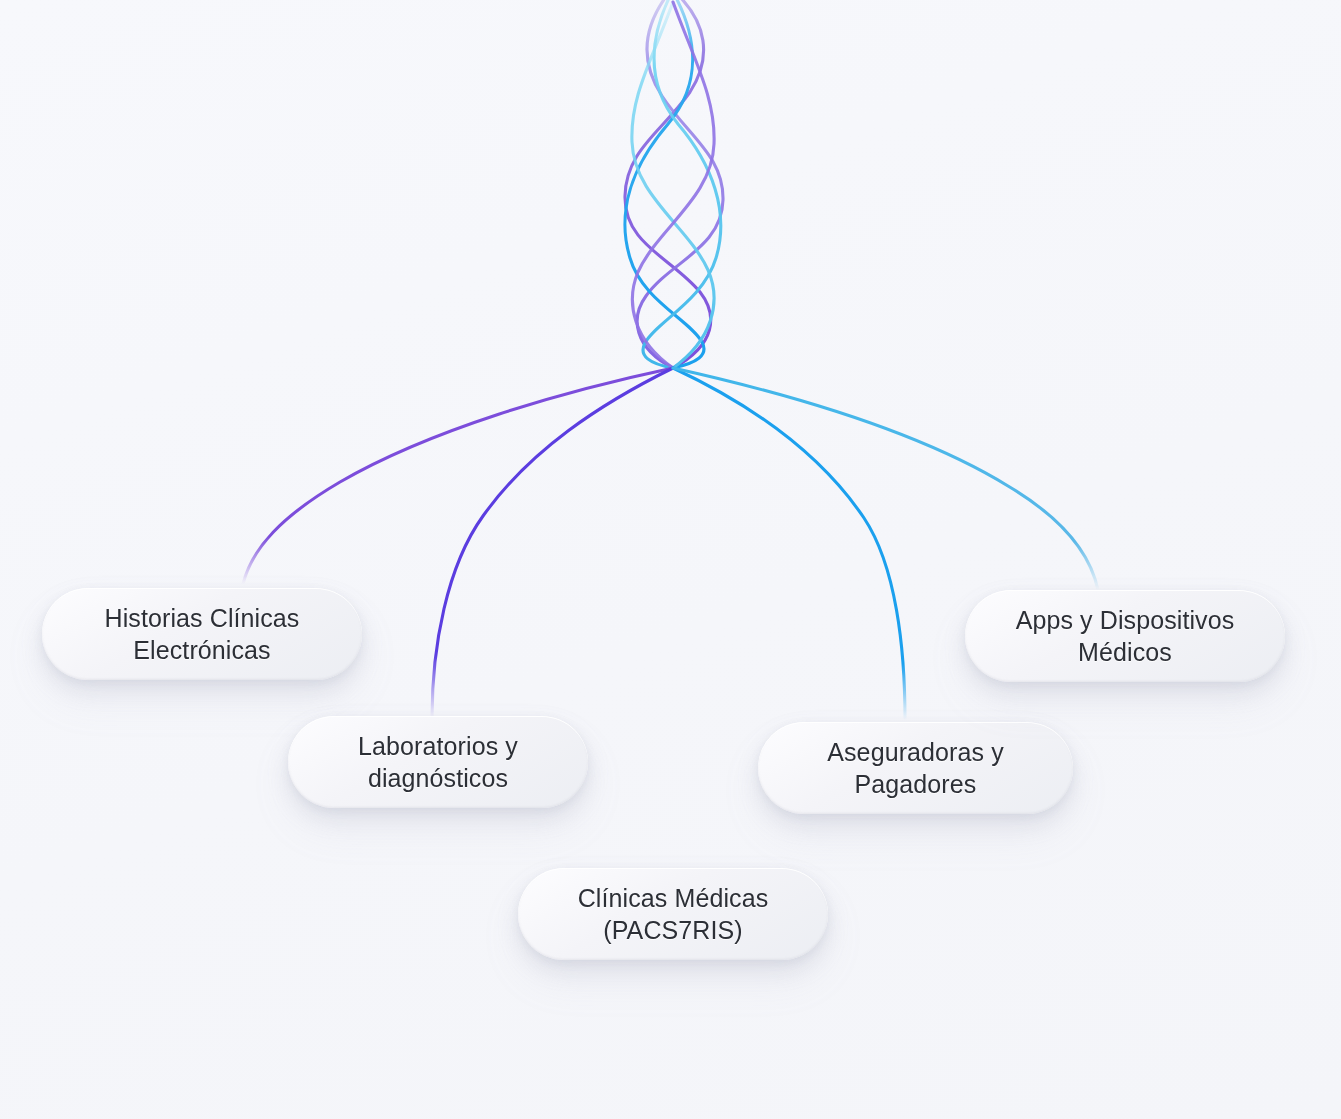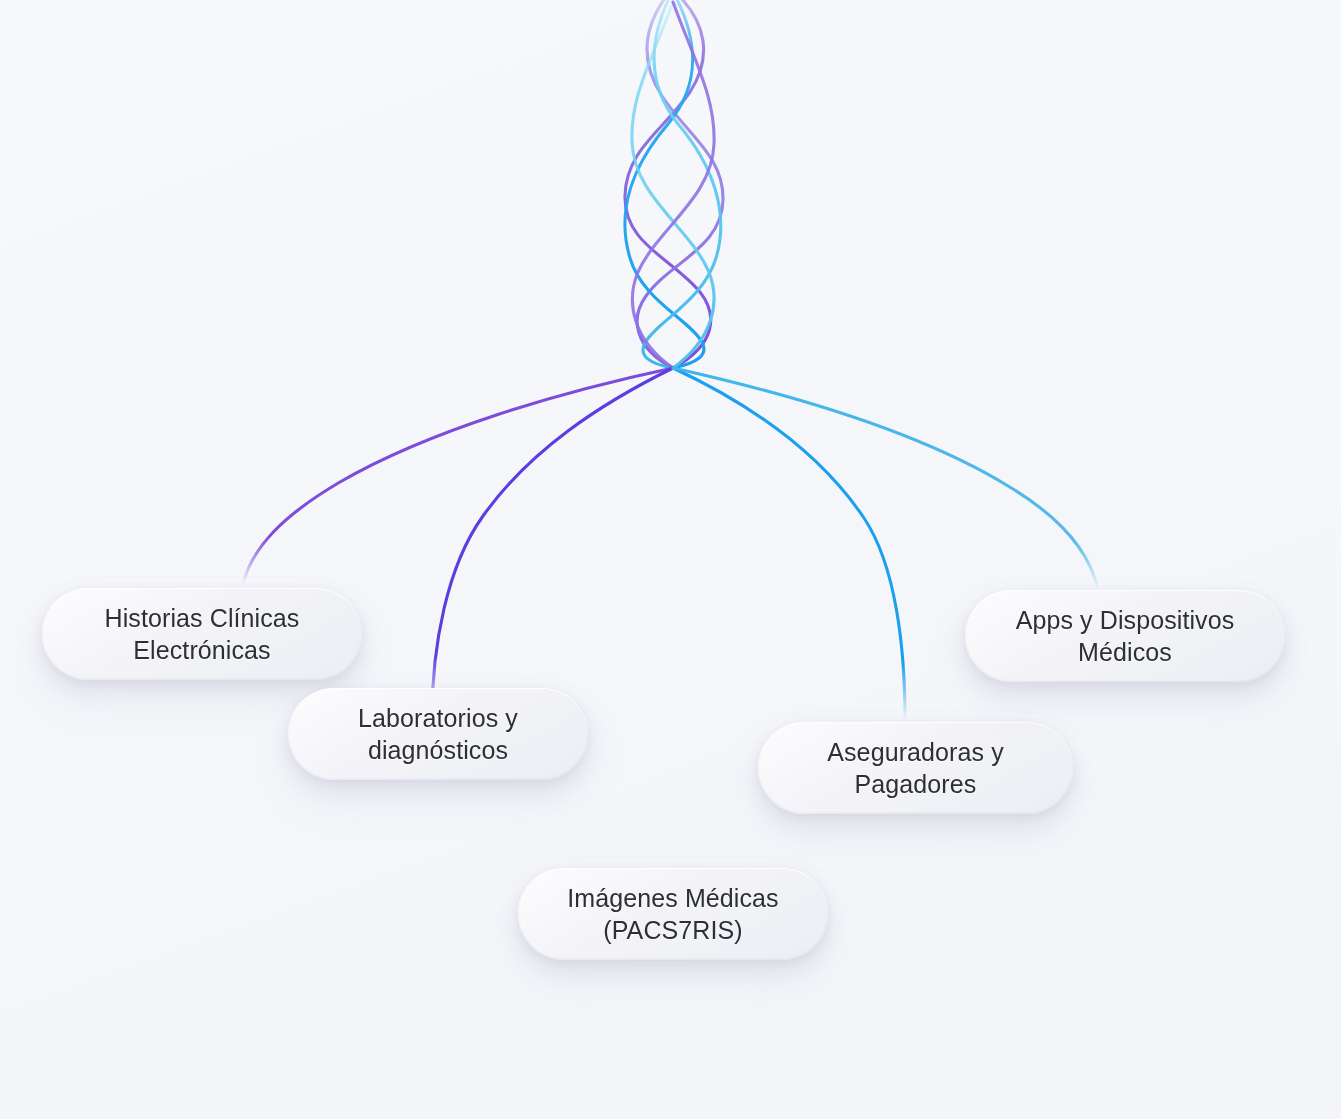--- a/index.html
+++ b/index.html
@@ -73,21 +73,21 @@
     top: -7px;
     right: -9px;
     bottom: -11px;
     border-radius: 999px;
     background: radial-gradient(ellipse at 50% 55%, rgba(255,255,255,0.55) 0%, rgba(247,248,252,0.0) 72%);
     z-index: -1;
     pointer-events: none;
   }
 
   .pill-ehr        { left: 42px;   top: 588px; width: 320px; height: 92px; text-align: center; }
-  .pill-labs       { left: 288px;  top: 688px; width: 300px; height: 92px; }
+  .pill-labs       { left: 288px;  top: 716px; width: 300px; height: 92px; }
   .pill-imaging    { left: 518px;  top: 868px; width: 310px; height: 92px; }
   .pill-insurers   { left: 758px;  top: 722px; width: 315px; height: 92px; }
   .pill-devices    { left: 965px;  top: 590px; width: 320px; height: 92px; }
 </style>
 </head>
 <body>
 
 <div id="stage" style="background-color: rgb(246, 247, 251);">
 
   <svg id="braid-layer" viewBox="0 0 1341 1119" width="1341" height="1119" xmlns="http://www.w3.org/2000/svg" aria-hidden="true">
@@ -213,21 +213,21 @@
     <span class="pill-label">Historias Clínicas
 Electrónicas</span>
   </div>
 
   <div class="pill pill-labs">
     <span class="pill-label">Laboratorios y
 diagnósticos</span>
   </div>
 
   <div class="pill pill-imaging">
-    <span class="pill-label">Imágenes Médicas
+    <span class="pill-label">Clínicas Médicas
 (PACS7RIS)</span>
   </div>
 
   <div class="pill pill-insurers">
     <span class="pill-label">Aseguradoras y
 Pagadores</span>
   </div>
 
   <div class="pill pill-devices">
     <span class="pill-label">Apps y Dispositivos

